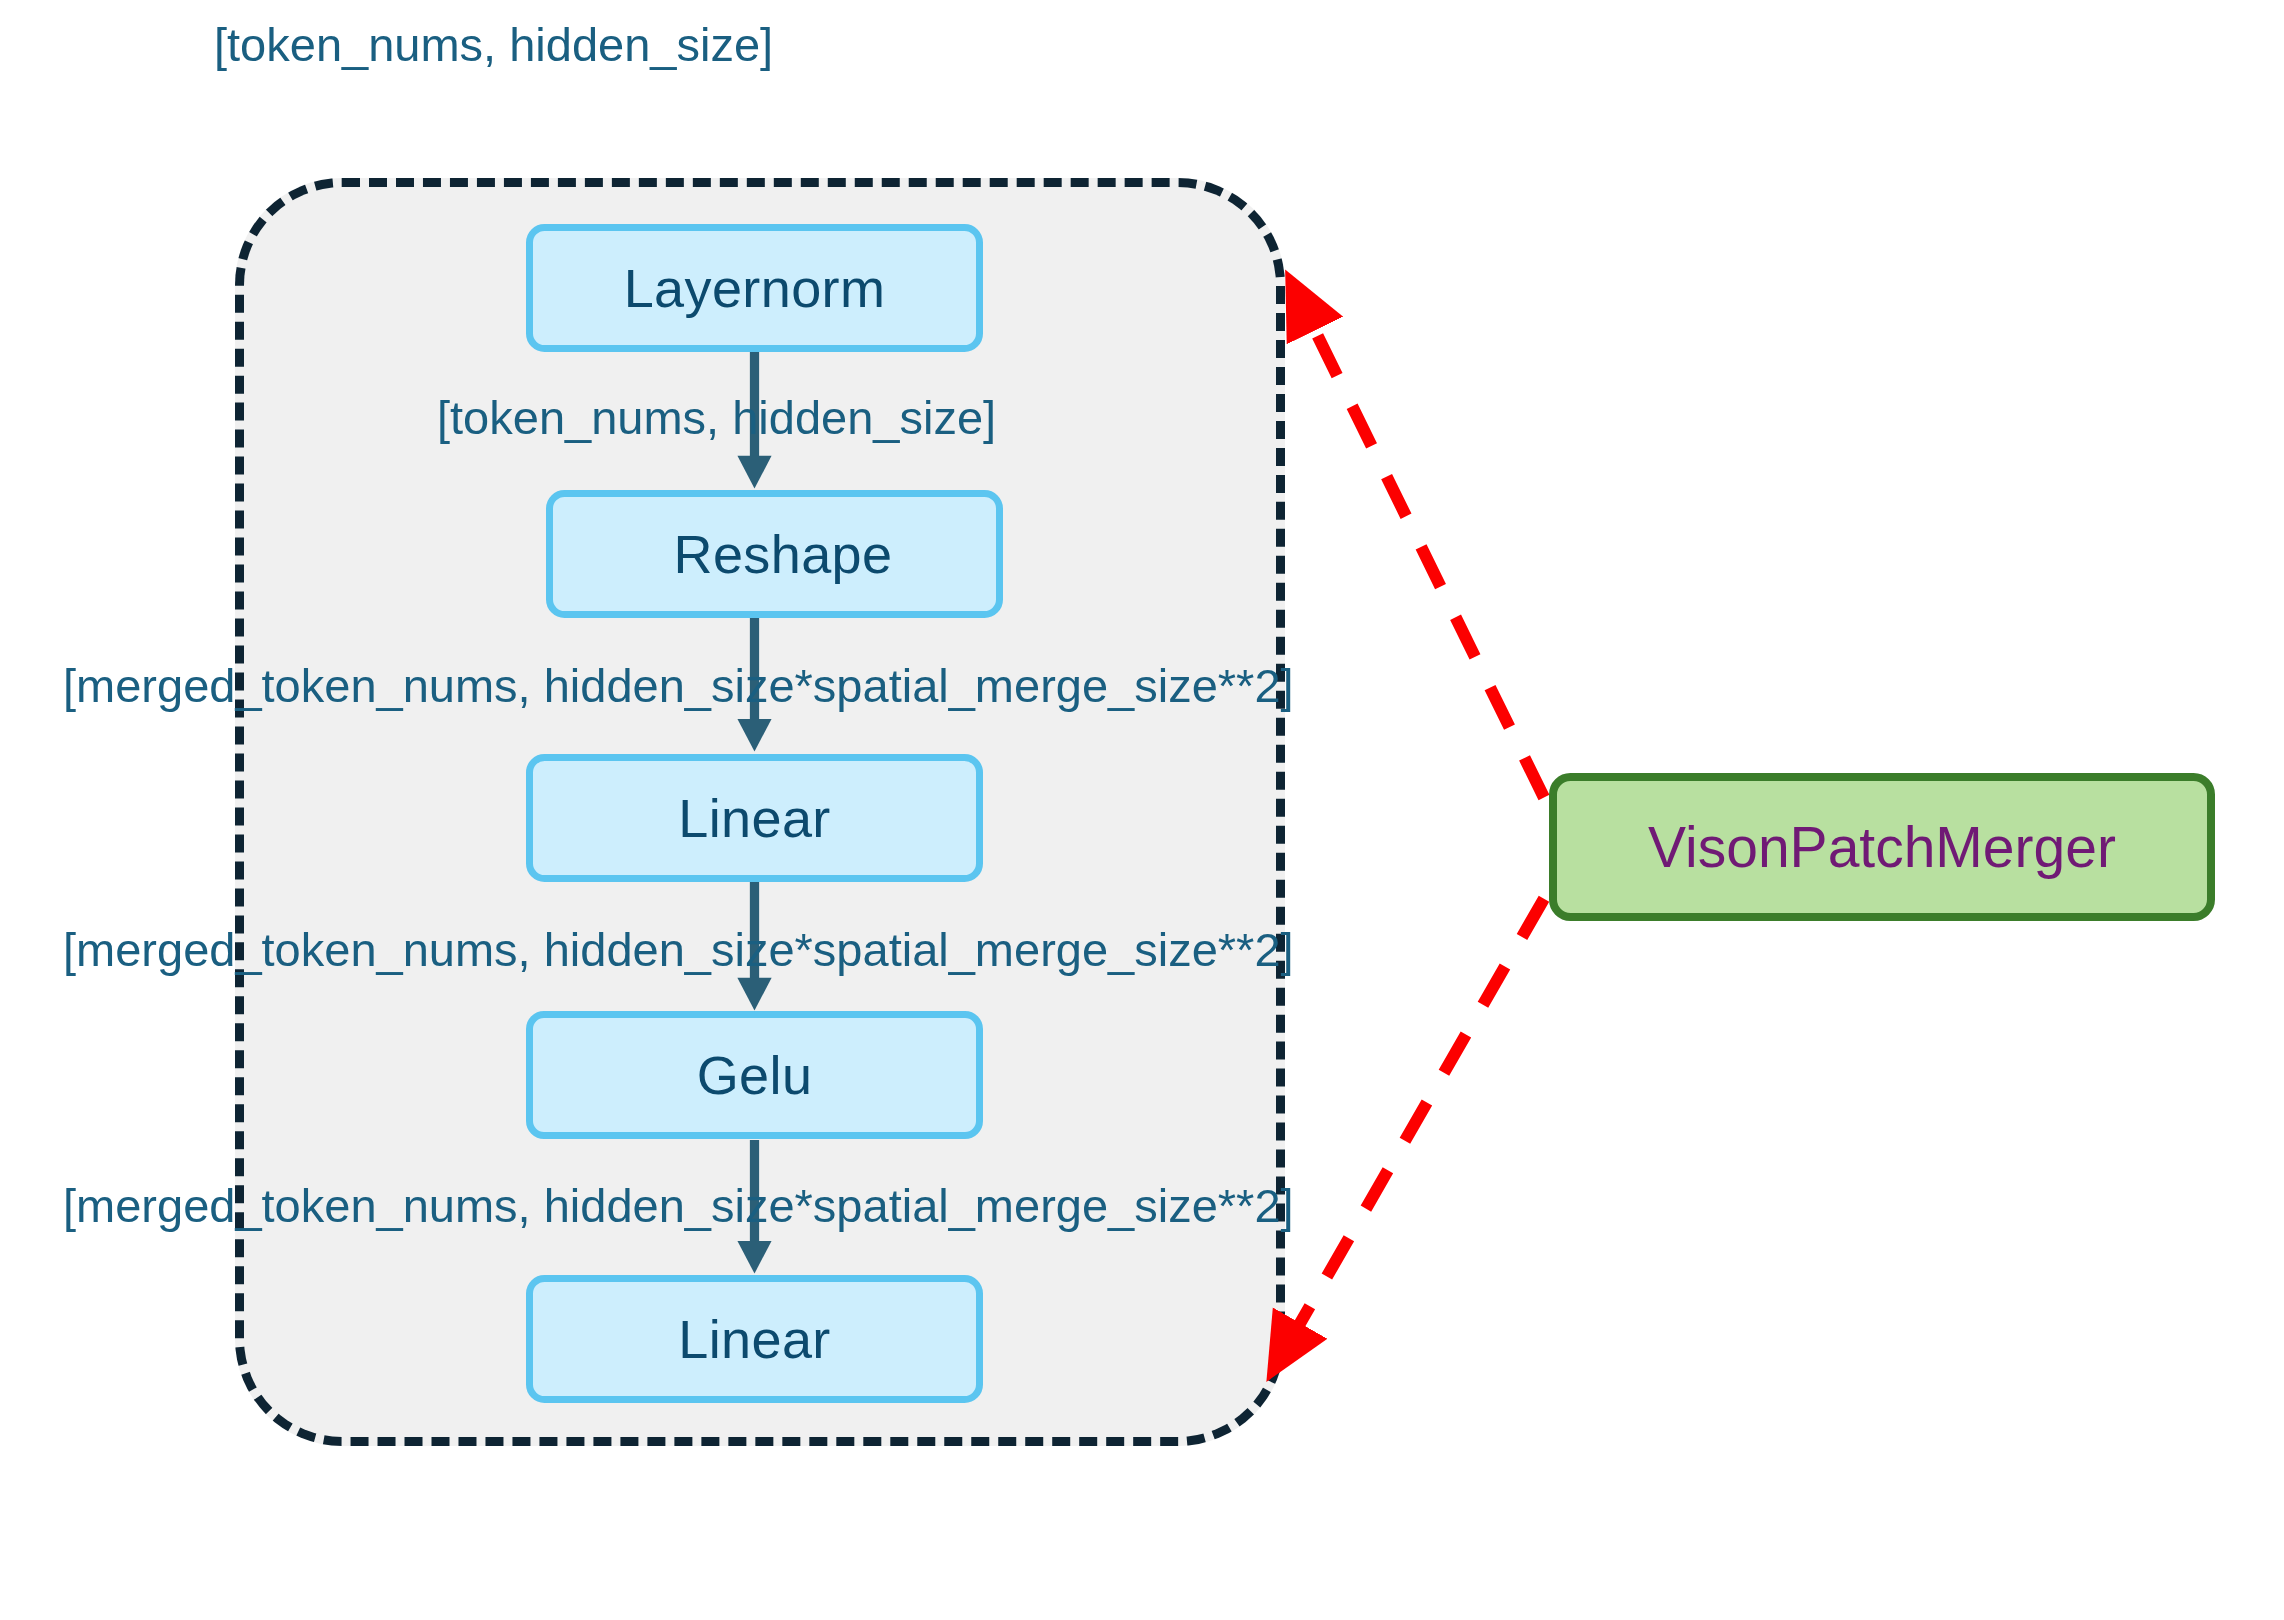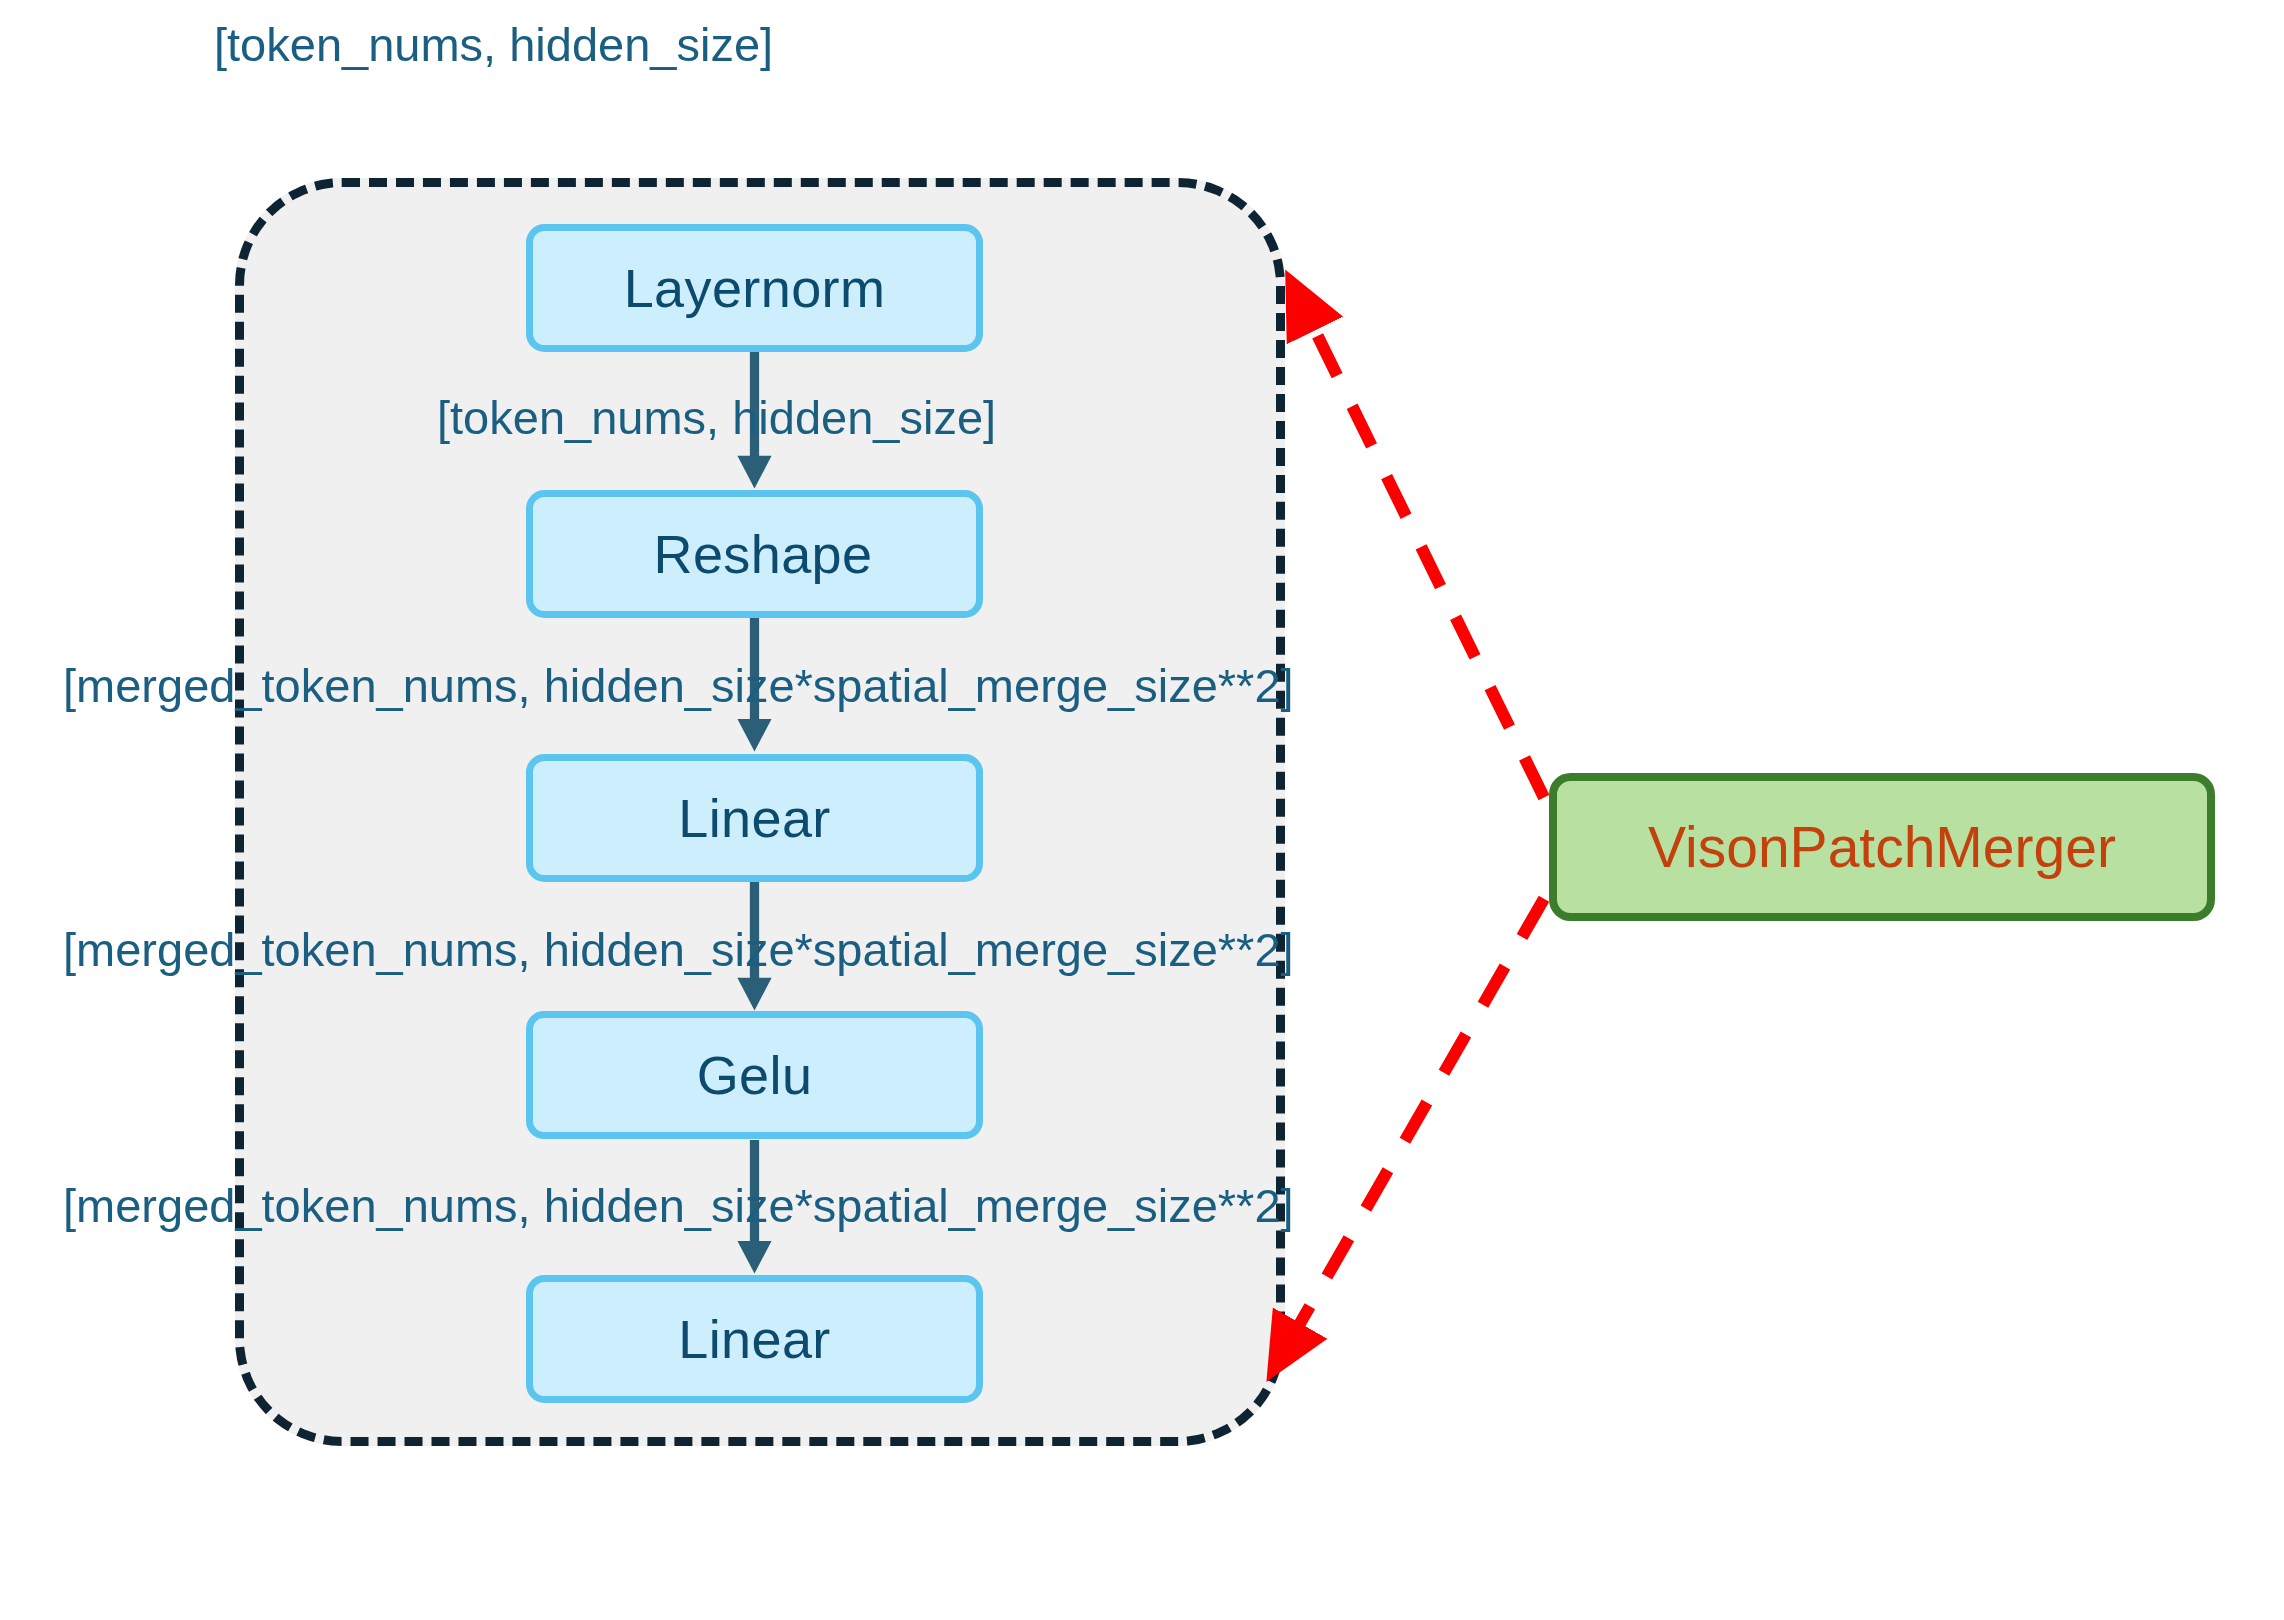--- a/index.html
+++ b/index.html
@@ -84,39 +84,39 @@
     top: 773px;
     width: 666px;
     height: 148px;
     background: #b8e0a0;
     border: 8.5px solid #3b7d2a;
     border-radius: 21.4px;
     box-sizing: border-box;
     display: flex;
     align-items: center;
     justify-content: center;
-    color: #c2410c;
+    color: #701a75;
     font-size: 57px;
     line-height: 1;
   }
 </style>
 </head>
 <body>
 
 <div id="stage">
 
   <div class="shape-label centered" style="left:214px; top:21.4px; width:527px;">[token_nums, hidden_size]</div>
 
   <div class="module-container"></div>
 
   <div class="op-box" style="left:526px; top:224px;">
     <span>Layernorm</span>
   </div>
 
-  <div class="op-box" style="left:526px; top:490px;padding-left:17px;">
+  <div class="op-box" style="left:546px; top:490px;padding-left:17px;">
     <span>Reshape</span>
   </div>
 
   <div class="op-box" style="left:526px; top:754px;">
     <span>Linear</span>
   </div>
 
   <div class="op-box" style="left:526px; top:1011px;border-radius:18px;">
     <span>Gelu</span>
   </div>

